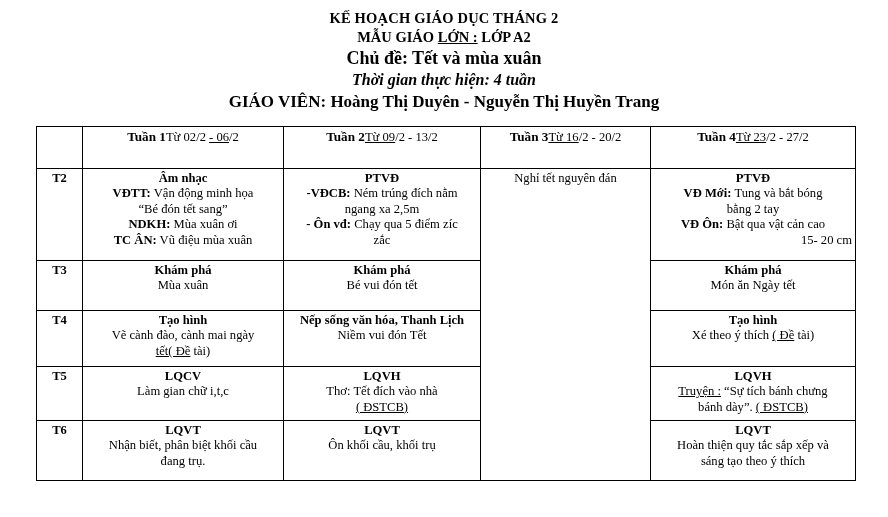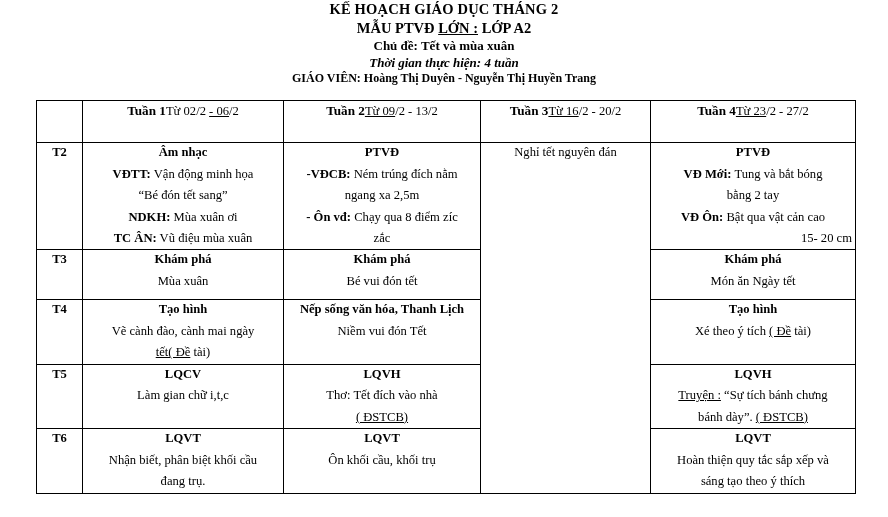--- a/index.html
+++ b/index.html
@@ -11,47 +11,48 @@
     height: 517px;
     background: #ffffff;
     font-family: "Liberation Serif", "DejaVu Serif", serif;
     color: #000000;
     overflow: hidden;
   }
 
   
   .doc-header {
     text-align: center;
+    padding-top: 9px;
   }
   .doc-header .line {
     line-height: 1.30;
   }
   .h-title {
     font-size: 14.5px;
     font-weight: bold;
     letter-spacing: .2px;
   }
   .h-sub {
     font-size: 14.5px;
     font-weight: bold;
   }
   .h-sub .u {
     text-decoration: underline;
   }
   .h-theme {
-    font-size: 13px;
+    font-size: 18px;
     font-weight: bold;
   }
   .h-dur {
-    font-size: 13px;
+    font-size: 16px;
     font-weight: bold;
     font-style: italic;
   }
   .h-teacher {
-    font-size: 12px;
+    font-size: 17px;
     font-weight: bold;
   }
 
   
   .table-wrap {
     margin-top: 13px;
     padding-left: 36px;
     padding-right: 33px;
   }
   table.plan {
@@ -89,37 +90,37 @@
     font-size: 12.6px;
   }
   .wk-dates .u { text-decoration: underline; }
 
   .hdr-row td { height: 36px; }
 
   .subj {
     font-weight: bold;
     display: block;
   }
-  .ln { display: block; margin-top: 6px; }
+  .ln { display: block; }
   .ln.left { text-align: right; }
   b.lbl { font-weight: bold; }
   .u { text-decoration: underline; }
 
   .merged-tet {
     vertical-align: middle;
     font-weight: normal;
     font-size: 13px;
   }
 </style>
 </head>
 <body>
 
 <div class="doc-header">
   <div class="line h-title">KẾ HOẠCH GIÁO DỤC THÁNG 2</div>
-  <div class="line h-sub"><span>MẪU PTVĐ </span><span class="u">LỚN :</span><span> LỚP A2</span></div>
+  <div class="line h-sub"><span>MẪU GIÁO </span><span class="u">LỚN :</span><span> LỚP A2</span></div>
   <div class="line h-theme">Chủ đề: Tết và mùa xuân</div>
   <div class="line h-dur">Thời gian thực hiện: 4 tuần</div>
   <div class="line h-teacher">GIÁO VIÊN:  Hoàng Thị Duyên - Nguyễn Thị Huyền Trang</div>
 </div>
 
 <div class="table-wrap">
   <table class="plan">
     <colgroup>
       <col class="c-day">
         <col class="c-w1">
@@ -141,21 +142,21 @@
             <span class="subj">Âm nhạc</span>
             <span class="ln"><b class="lbl">VĐTT:</b><span> Vận động minh họa</span></span>
             <span class="ln"><span>“Bé đón tết sang”</span></span>
             <span class="ln"><b class="lbl">NDKH:</b><span> Mùa xuân ơi</span></span>
             <span class="ln"><b class="lbl">TC ÂN:</b><span> Vũ điệu mùa xuân</span></span>
           </td>
           <td>
             <span class="subj">PTVĐ</span>
             <span class="ln"><b class="lbl">-VĐCB:</b><span> Ném trúng đích nằm</span></span>
             <span class="ln"><span>ngang xa 2,5m</span></span>
-            <span class="ln"><b class="lbl">- Ôn vđ:</b><span> Chạy qua 8 điểm zíc</span></span>
+            <span class="ln"><b class="lbl">- Ôn vđ:</b><span> Chạy qua 5 điểm zíc</span></span>
             <span class="ln"><span>zắc</span></span>
           </td>
           <td class="merged-tet" rowspan="5">Nghỉ tết nguyên đán</td>
           <td>
             <span class="subj">PTVĐ</span>
             <span class="ln"><b class="lbl">VĐ Mới:</b><span> Tung và bắt bóng</span></span>
             <span class="ln"><span>bằng 2 tay</span></span>
             <span class="ln"><b class="lbl">VĐ Ôn:</b><span> Bật qua vật cản cao</span></span>
             <span class="ln left"><span>15- 20 cm</span></span>
           </td>
@@ -181,21 +182,21 @@
             <span class="subj">Tạo hình</span>
             <span class="ln"><span>Vẽ cành đào, cành mai ngày</span></span>
             <span class="ln"><span class="u">tết( Đề</span><span> tài)</span></span>
           </td>
           <td>
             <span class="subj">Nếp sống văn hóa, Thanh Lịch</span>
             <span class="ln"><span>Niềm vui đón Tết</span></span>
           </td>
           <td>
             <span class="subj">Tạo hình</span>
-            <span class="ln"><span>Xé theo ý tích </span><span class="u">( Đề</span><span> tài)</span></span>
+            <span class="ln"><span>Xé theo ý thích </span><span class="u">( Đề</span><span> tài)</span></span>
           </td>
         </tr>
         <tr style="height:54px">
           <td class="cell-day">T5</td>
           <td>
             <span class="subj">LQCV</span>
             <span class="ln"><span>Làm gian chữ i,t,c</span></span>
           </td>
           <td>
             <span class="subj">LQVH</span>

